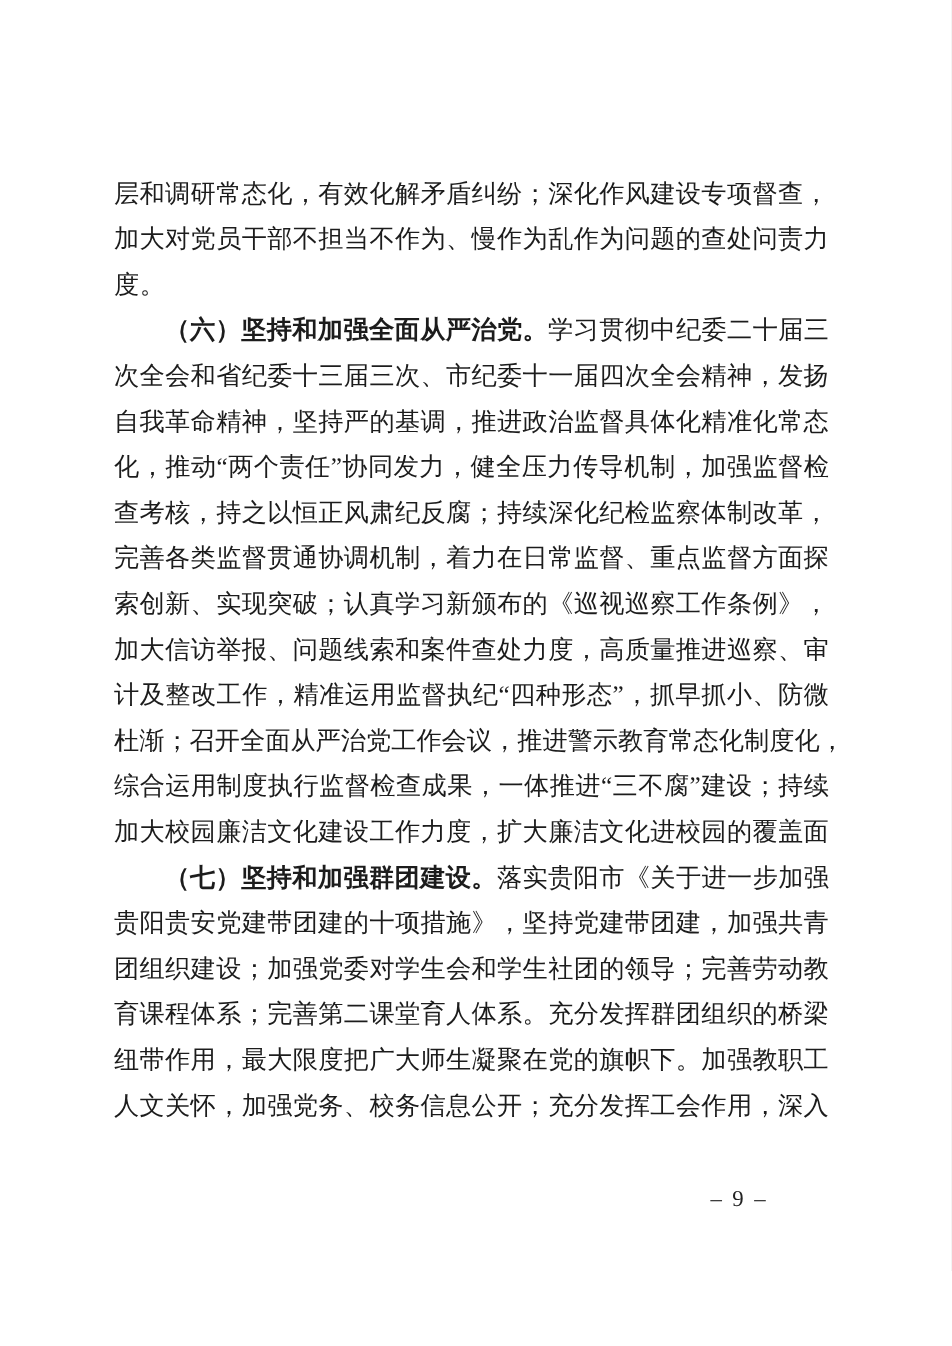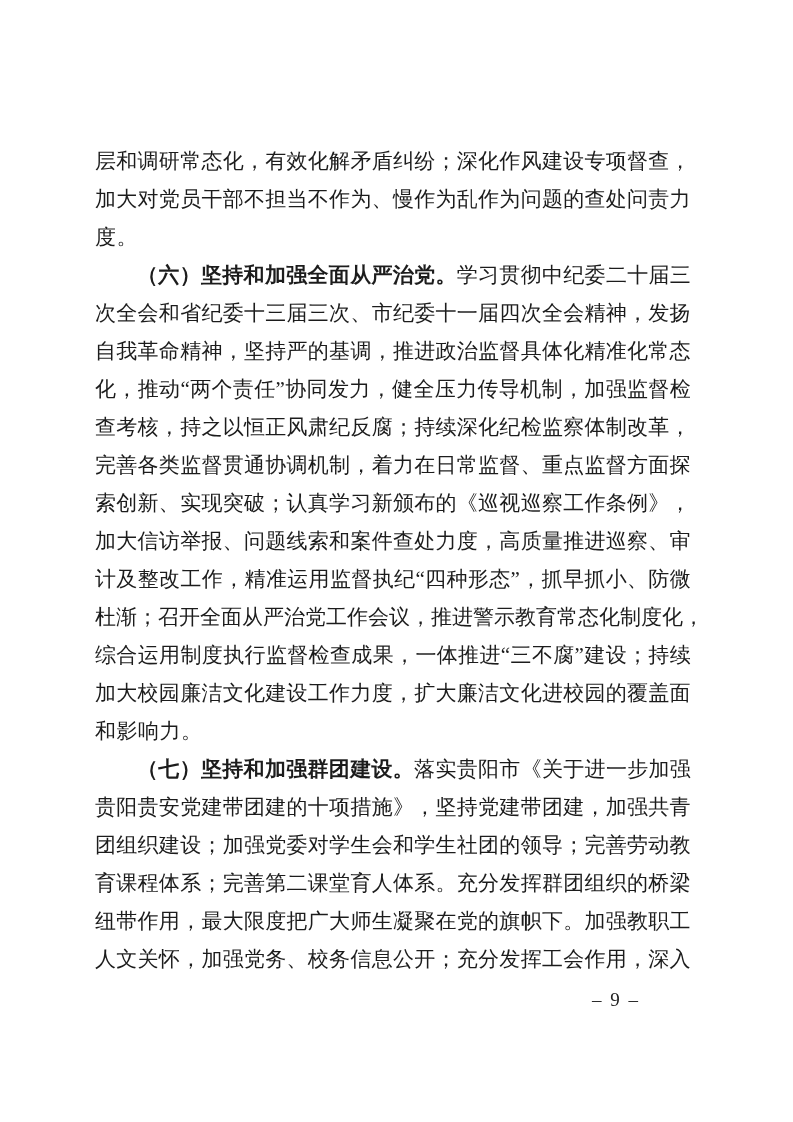--- a/index.html
+++ b/index.html
@@ -480,21 +480,20 @@
         <span>文</span>
         <span>化</span>
         <span>进</span>
         <span>校</span>
         <span>园</span>
         <span>的</span>
         <span>覆</span>
         <span>盖</span>
         <span>面</span>
       </div>
-      <div class="line">和影响力。</div>
       <div class="line fill indent">
         <span class="b">（</span>
         <span class="b">七</span>
         <span class="b">）</span>
         <span class="b">坚</span>
         <span class="b">持</span>
         <span class="b">和</span>
         <span class="b">加</span>
         <span class="b">强</span>
         <span class="b">群</span>

